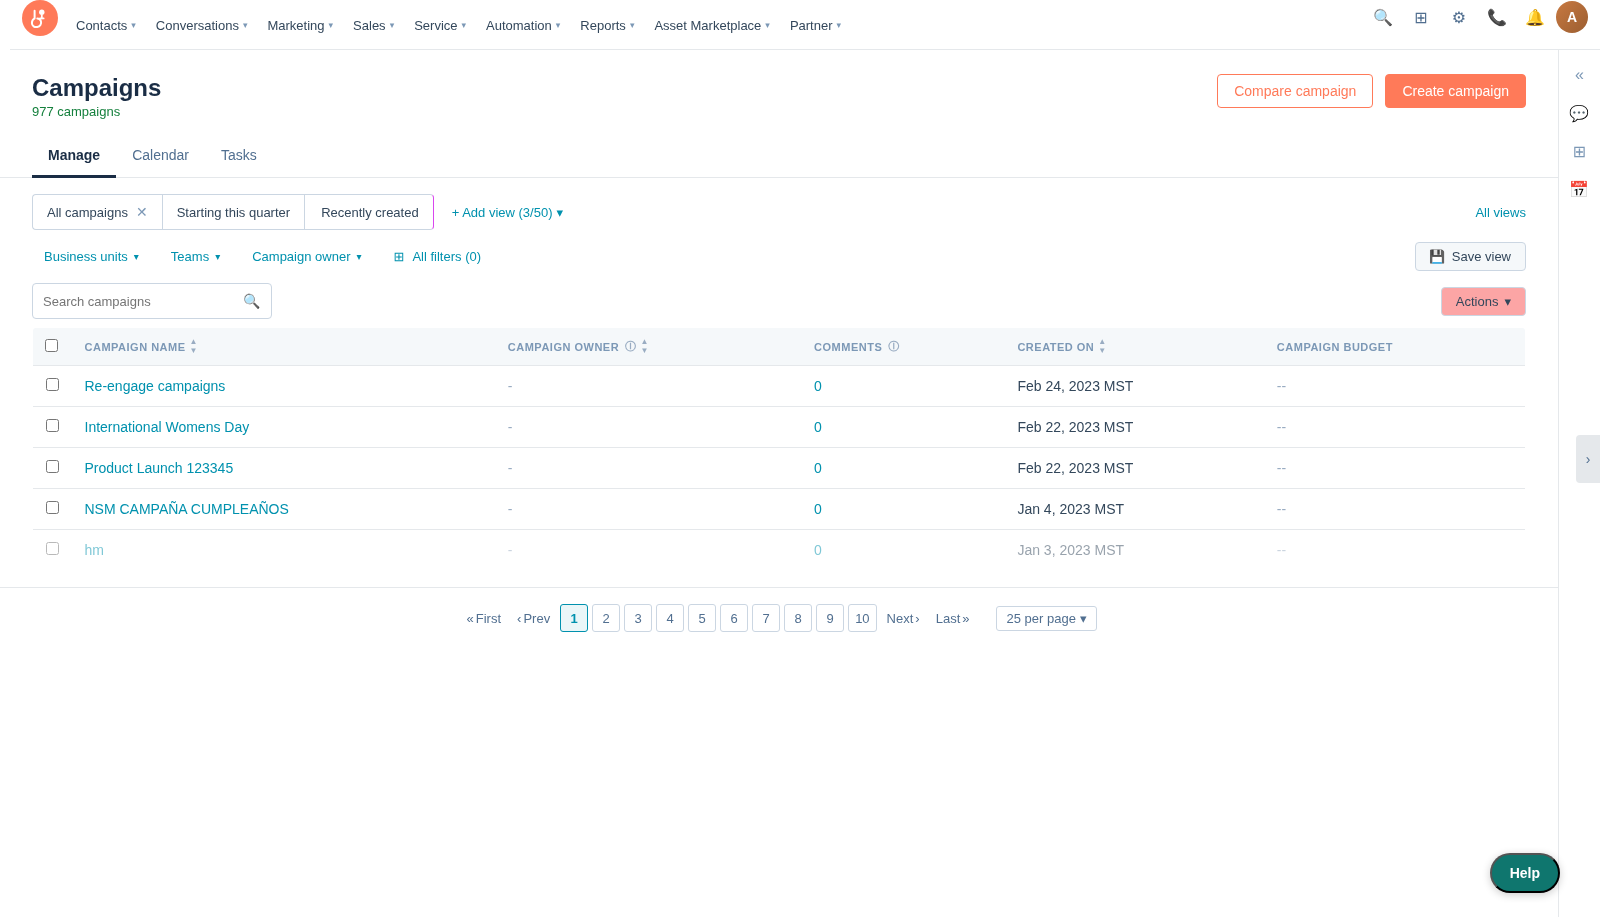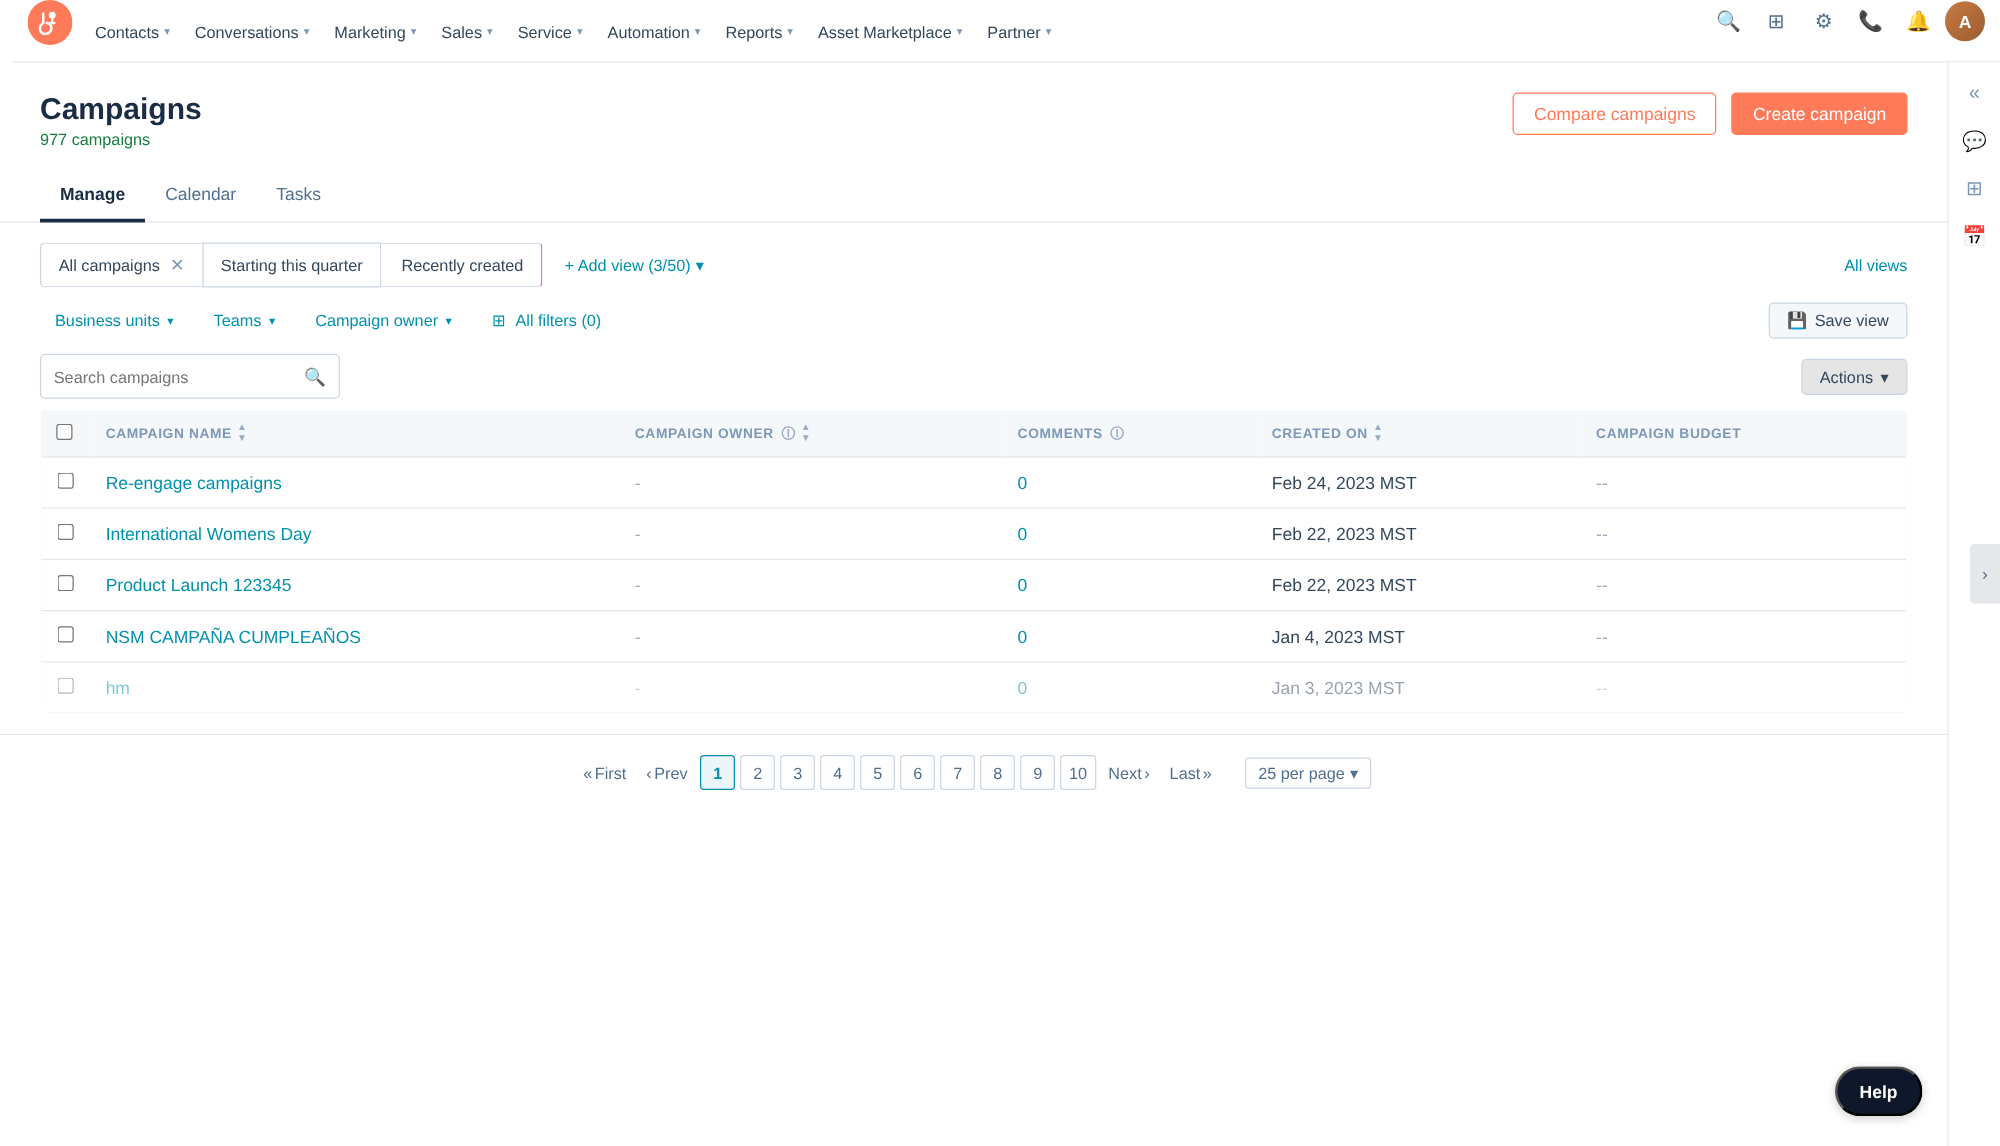--- a/index.html
+++ b/index.html
@@ -96,21 +96,21 @@
     .table-area { padding: 0 32px 16px; }
     .table-toolbar { display: flex; align-items: center; justify-content: space-between; margin-bottom: 8px; }
     .search-box {
       display: flex; align-items: center; border: 1px solid #cbd6e2; border-radius: 4px;
       background: #fff; padding: 0 10px; height: 36px; width: 240px; gap: 8px;
     }
     .search-input { border: none; outline: none; font-size: 13px; color: #33475b; flex: 1; background: transparent; }
     .search-icon { color: #0091ae; font-size: 14px; cursor: pointer; }
     .actions-btn {
       display: flex; align-items: center; gap: 6px; padding: 6px 14px;
-      border: 1px solid #cbd6e2; border-radius: 4px; background: #e5e5e5;
+      border: 1px solid #cbd6e2; border-radius: 4px; background: #fca5a5;
       color: #33475b; font-size: 13px; cursor: pointer;
     }
 
     
     .campaigns-table { width: 100%; border-collapse: collapse; border: 1px solid #e5e8eb; border-radius: 4px; overflow: hidden; }
     .campaigns-table thead tr { background: #f5f8fa; }
     .campaigns-table th {
       padding: 10px 12px; text-align: left; font-size: 11px; font-weight: 700;
       color: #7c98b6; letter-spacing: 0.5px; text-transform: uppercase;
       border-bottom: 1px solid #e5e8eb; white-space: nowrap;
@@ -142,22 +142,22 @@
     .page-btn.active { background: #eaf6f8; border-color: #0091ae; color: #0091ae; font-weight: 600; }
     .page-btn.text-btn { border: none; background: transparent; color: #516f90; font-size: 13px; gap: 2px; }
     .per-page-btn {
       display: flex; align-items: center; gap: 4px; padding: 4px 10px;
       border: 1px solid #cbd6e2; border-radius: 3px; background: #fff;
       color: #516f90; font-size: 13px; cursor: pointer; margin-left: 16px;
     }
 
     
     .help-btn {
-      position: fixed; bottom: 24px; right: 62px;
-      background: #0f172a; color: #fff; border-radius: 50px;
+      position: fixed; bottom: 24px; right: 40px;
+      background: #0f766e; color: #fff; border-radius: 50px;
       padding: 10px 18px; font-size: 14px; font-weight: 600;
       cursor: pointer; box-shadow: 0 2px 8px rgba(0,0,0,0.2);
       z-index: 100;
     }
 
     
     .scroll-right-btn {
       position: fixed; right: 0; top: 50%; transform: translateY(-50%);
       width: 24px; height: 48px; background: #e5e8eb; border: none;
       cursor: pointer; display: flex; align-items: center; justify-content: center;
@@ -227,21 +227,21 @@
 
 <div class="main-wrapper">
   <div class="content-area">
 
     <div class="page-header">
       <div class="page-title-block">
         <div class="page-title">Campaigns</div>
         <div class="page-subtitle">977 campaigns</div>
       </div>
       <div class="header-actions">
-        <button class="btn-outline">Compare campaigns</button>
+        <button class="btn-outline">Compare campaign</button>
         <button class="btn-primary">Create campaign</button>
       </div>
     </div>
 
     <div class="tabs">
       <div class="tab active">Manage</div>
       <div class="tab">Calendar</div>
       <div class="tab">Tasks</div>
     </div>
 

